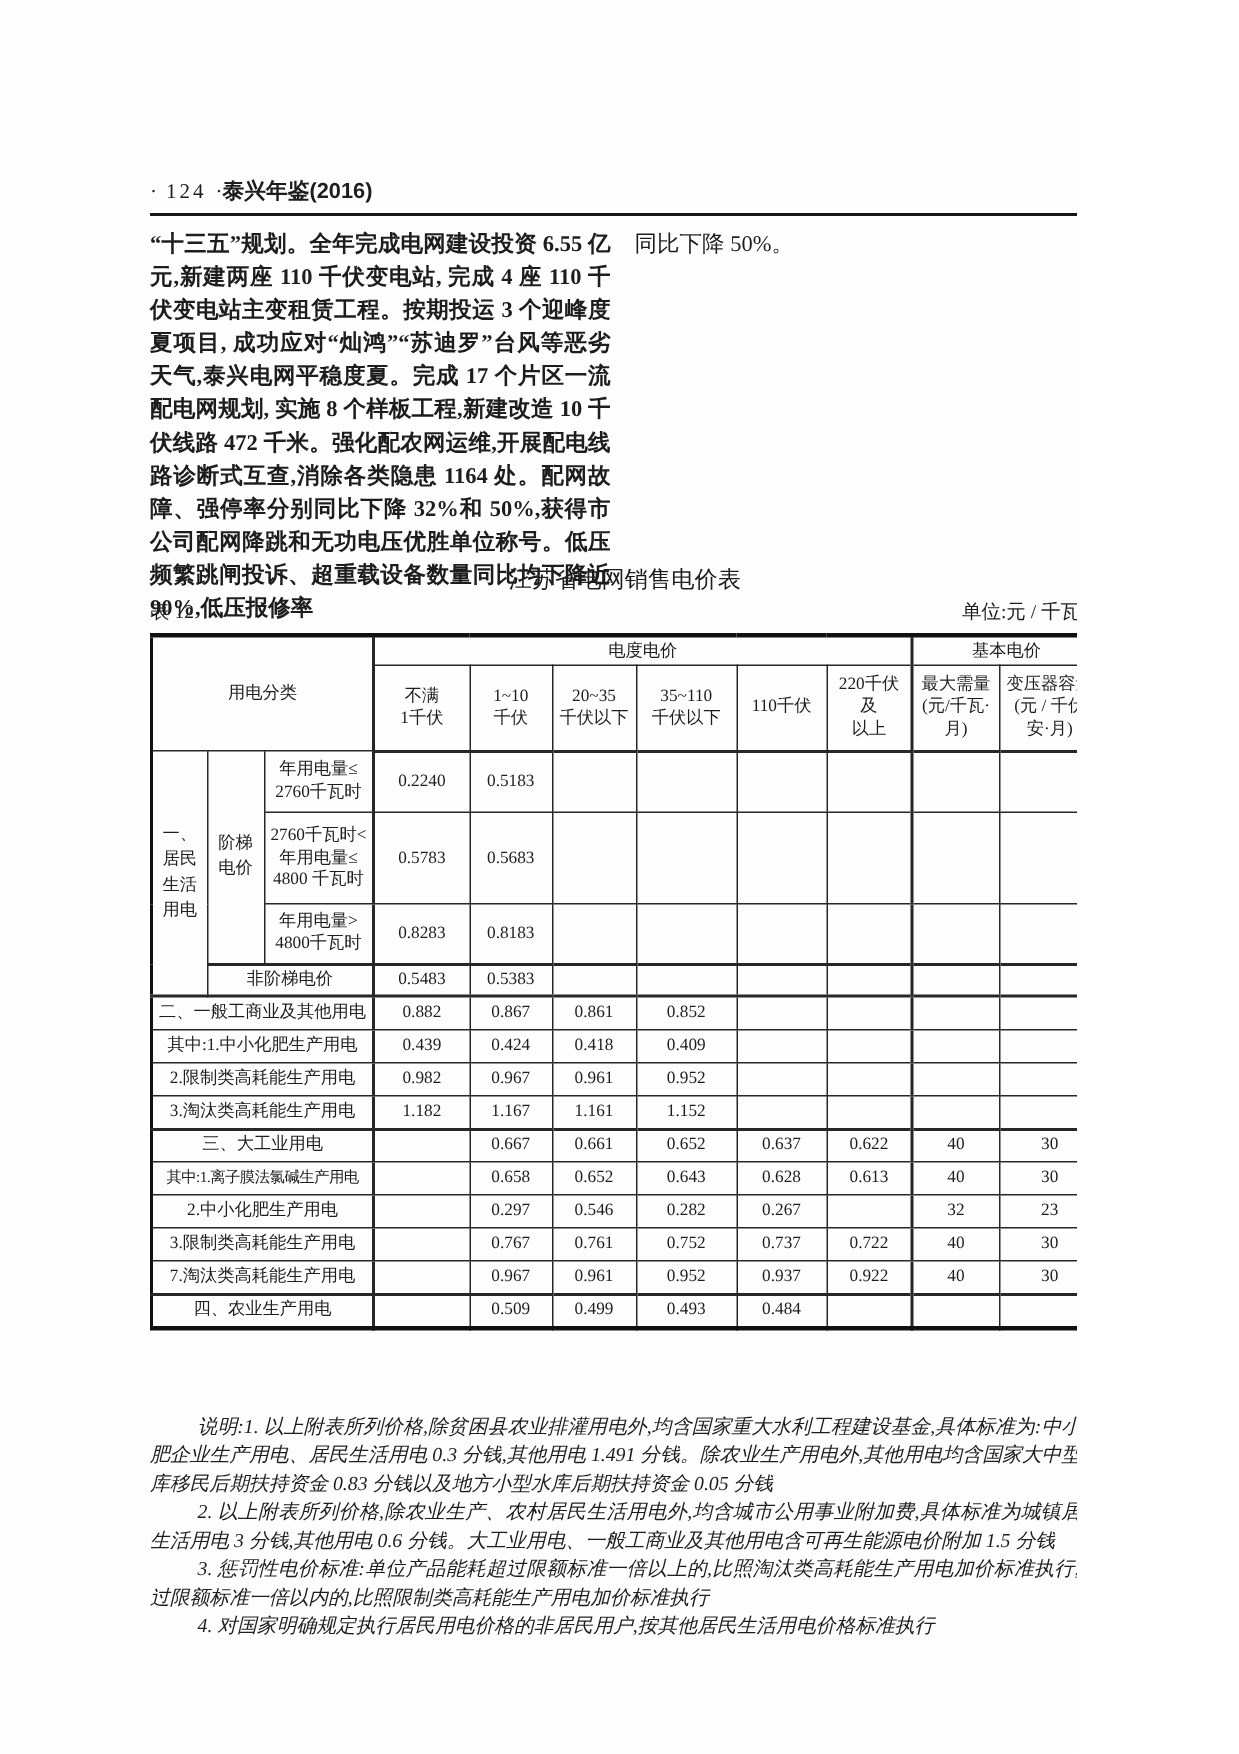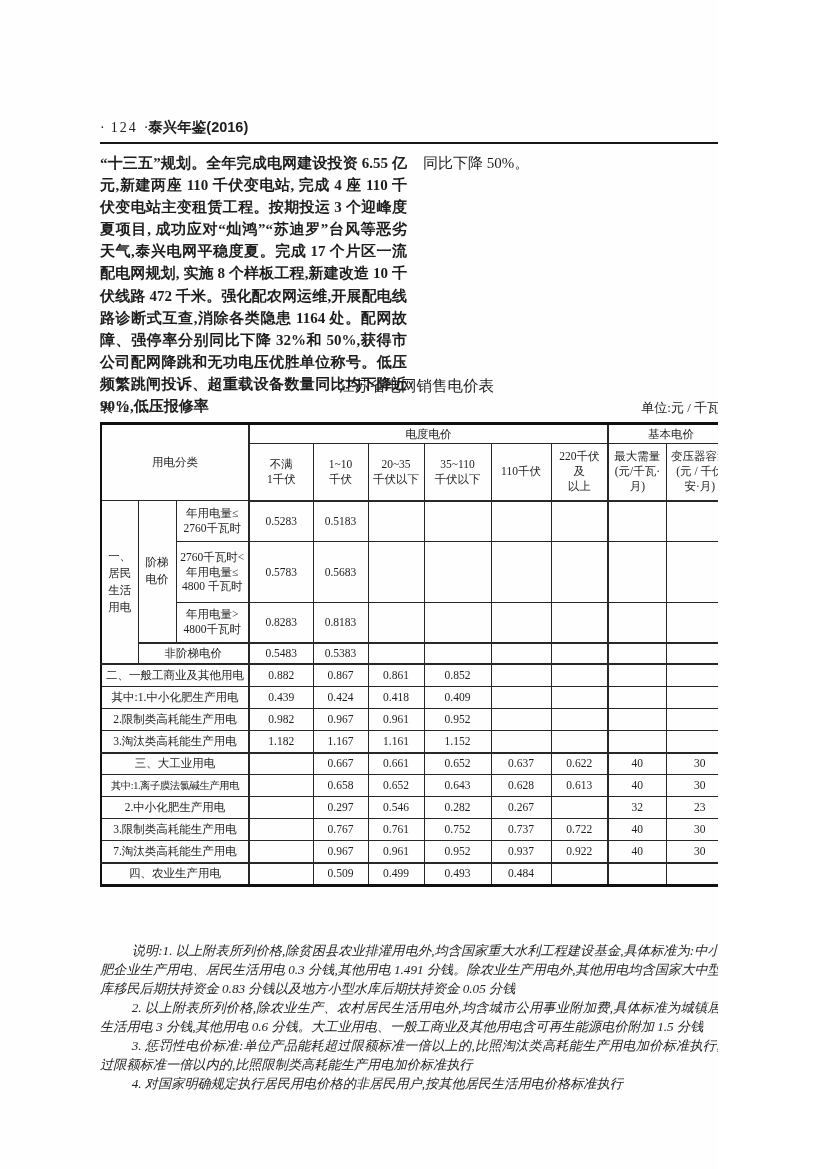--- a/index.html
+++ b/index.html
@@ -116,21 +116,21 @@
     <tbody>
       <tr class="h41">
         <td rowspan="4" class="grp">一、
 居民
 生活
 用电</td>
         <td rowspan="3" class="grp">阶梯
 电价</td>
         <td class="sub">年用电量≤
 2760千瓦时</td>
-        <td class="bl2">0.5283</td>
+        <td class="bl2">0.2240</td>
         <td>0.5183</td>
         <td></td>
         <td></td>
         <td></td>
         <td></td>
         <td class="bl2"></td>
         <td></td>
       </tr>
       <tr class="h61">
         <td class="sub">2760千瓦时&lt;

